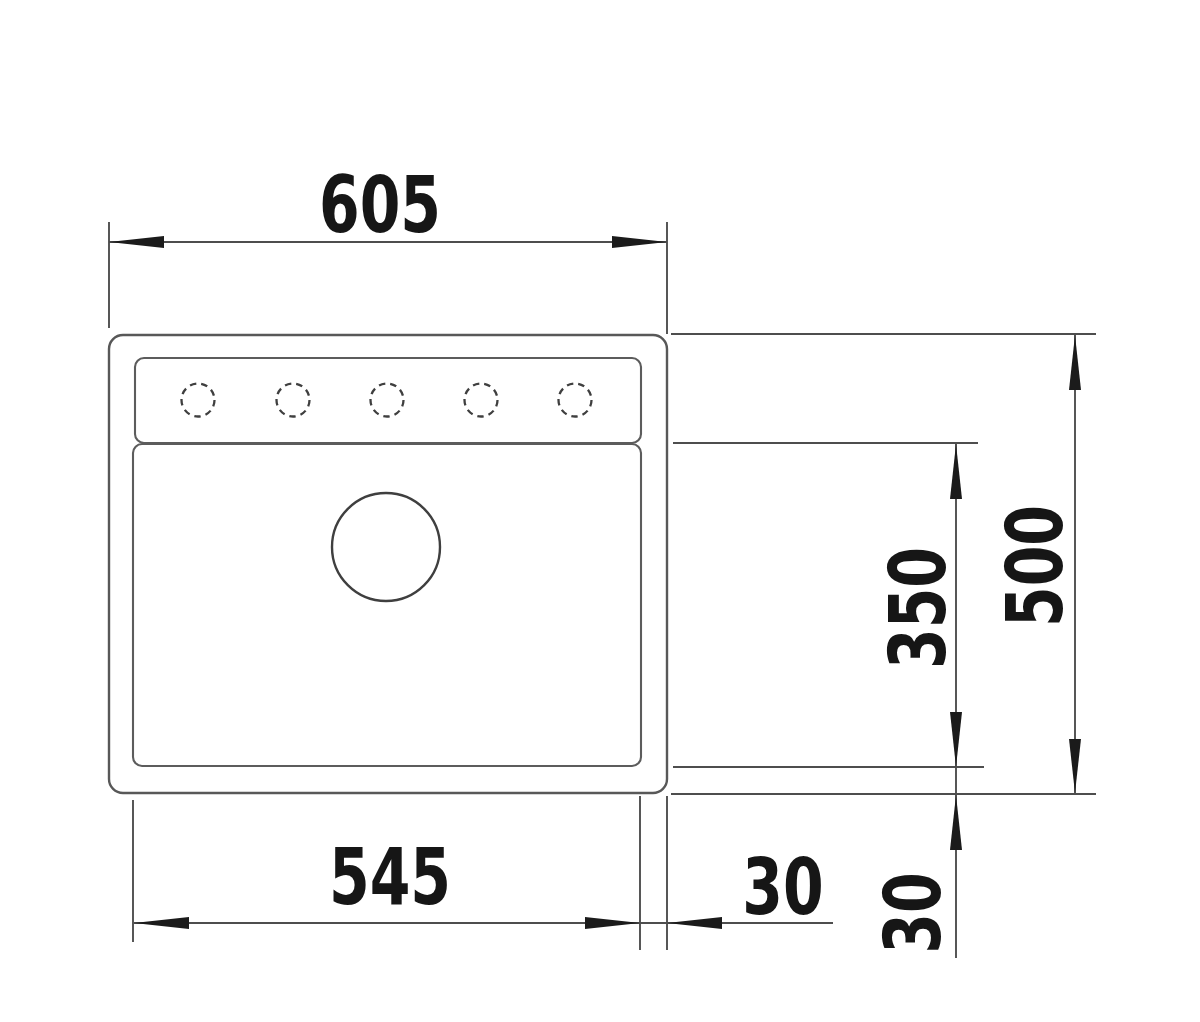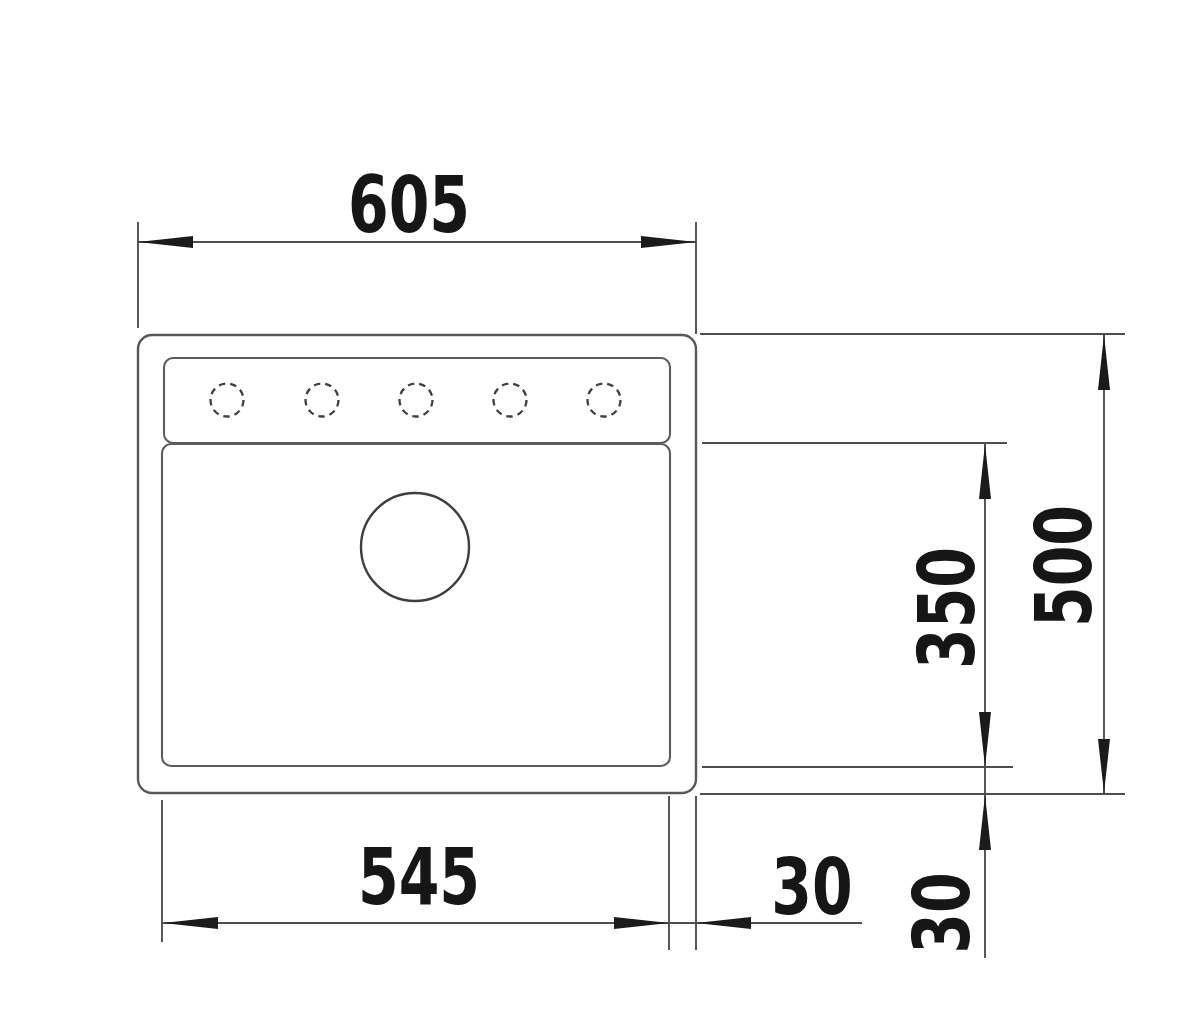--- a/index.html
+++ b/index.html
@@ -6,21 +6,20 @@
     margin: 0;
     padding: 0;
     background: #ffffff;
   }
   #stage {
     position: relative;
     width: 1080px;
     height: 1022px;
     background: #ffffff;
     font-family: "DejaVu Sans", "Liberation Sans", sans-serif;
-    padding-left: 29px;
   }
   svg { display: block; }
 
   
   .outline   { fill: none; stroke: #585858; stroke-width: 2.4; }
   .inner     { fill: none; stroke: #5c5c5c; stroke-width: 2.1; }
   .hole      { fill: none; stroke: #3f3f3f; stroke-width: 2.3; stroke-dasharray: 6.5 5; }
   .drain     { fill: none; stroke: #3f3f3f; stroke-width: 2.4; }
   .dimline   { fill: none; stroke: #4e4e4e; stroke-width: 1.9; }
   .extline   { fill: none; stroke: #4e4e4e; stroke-width: 1.9; }

